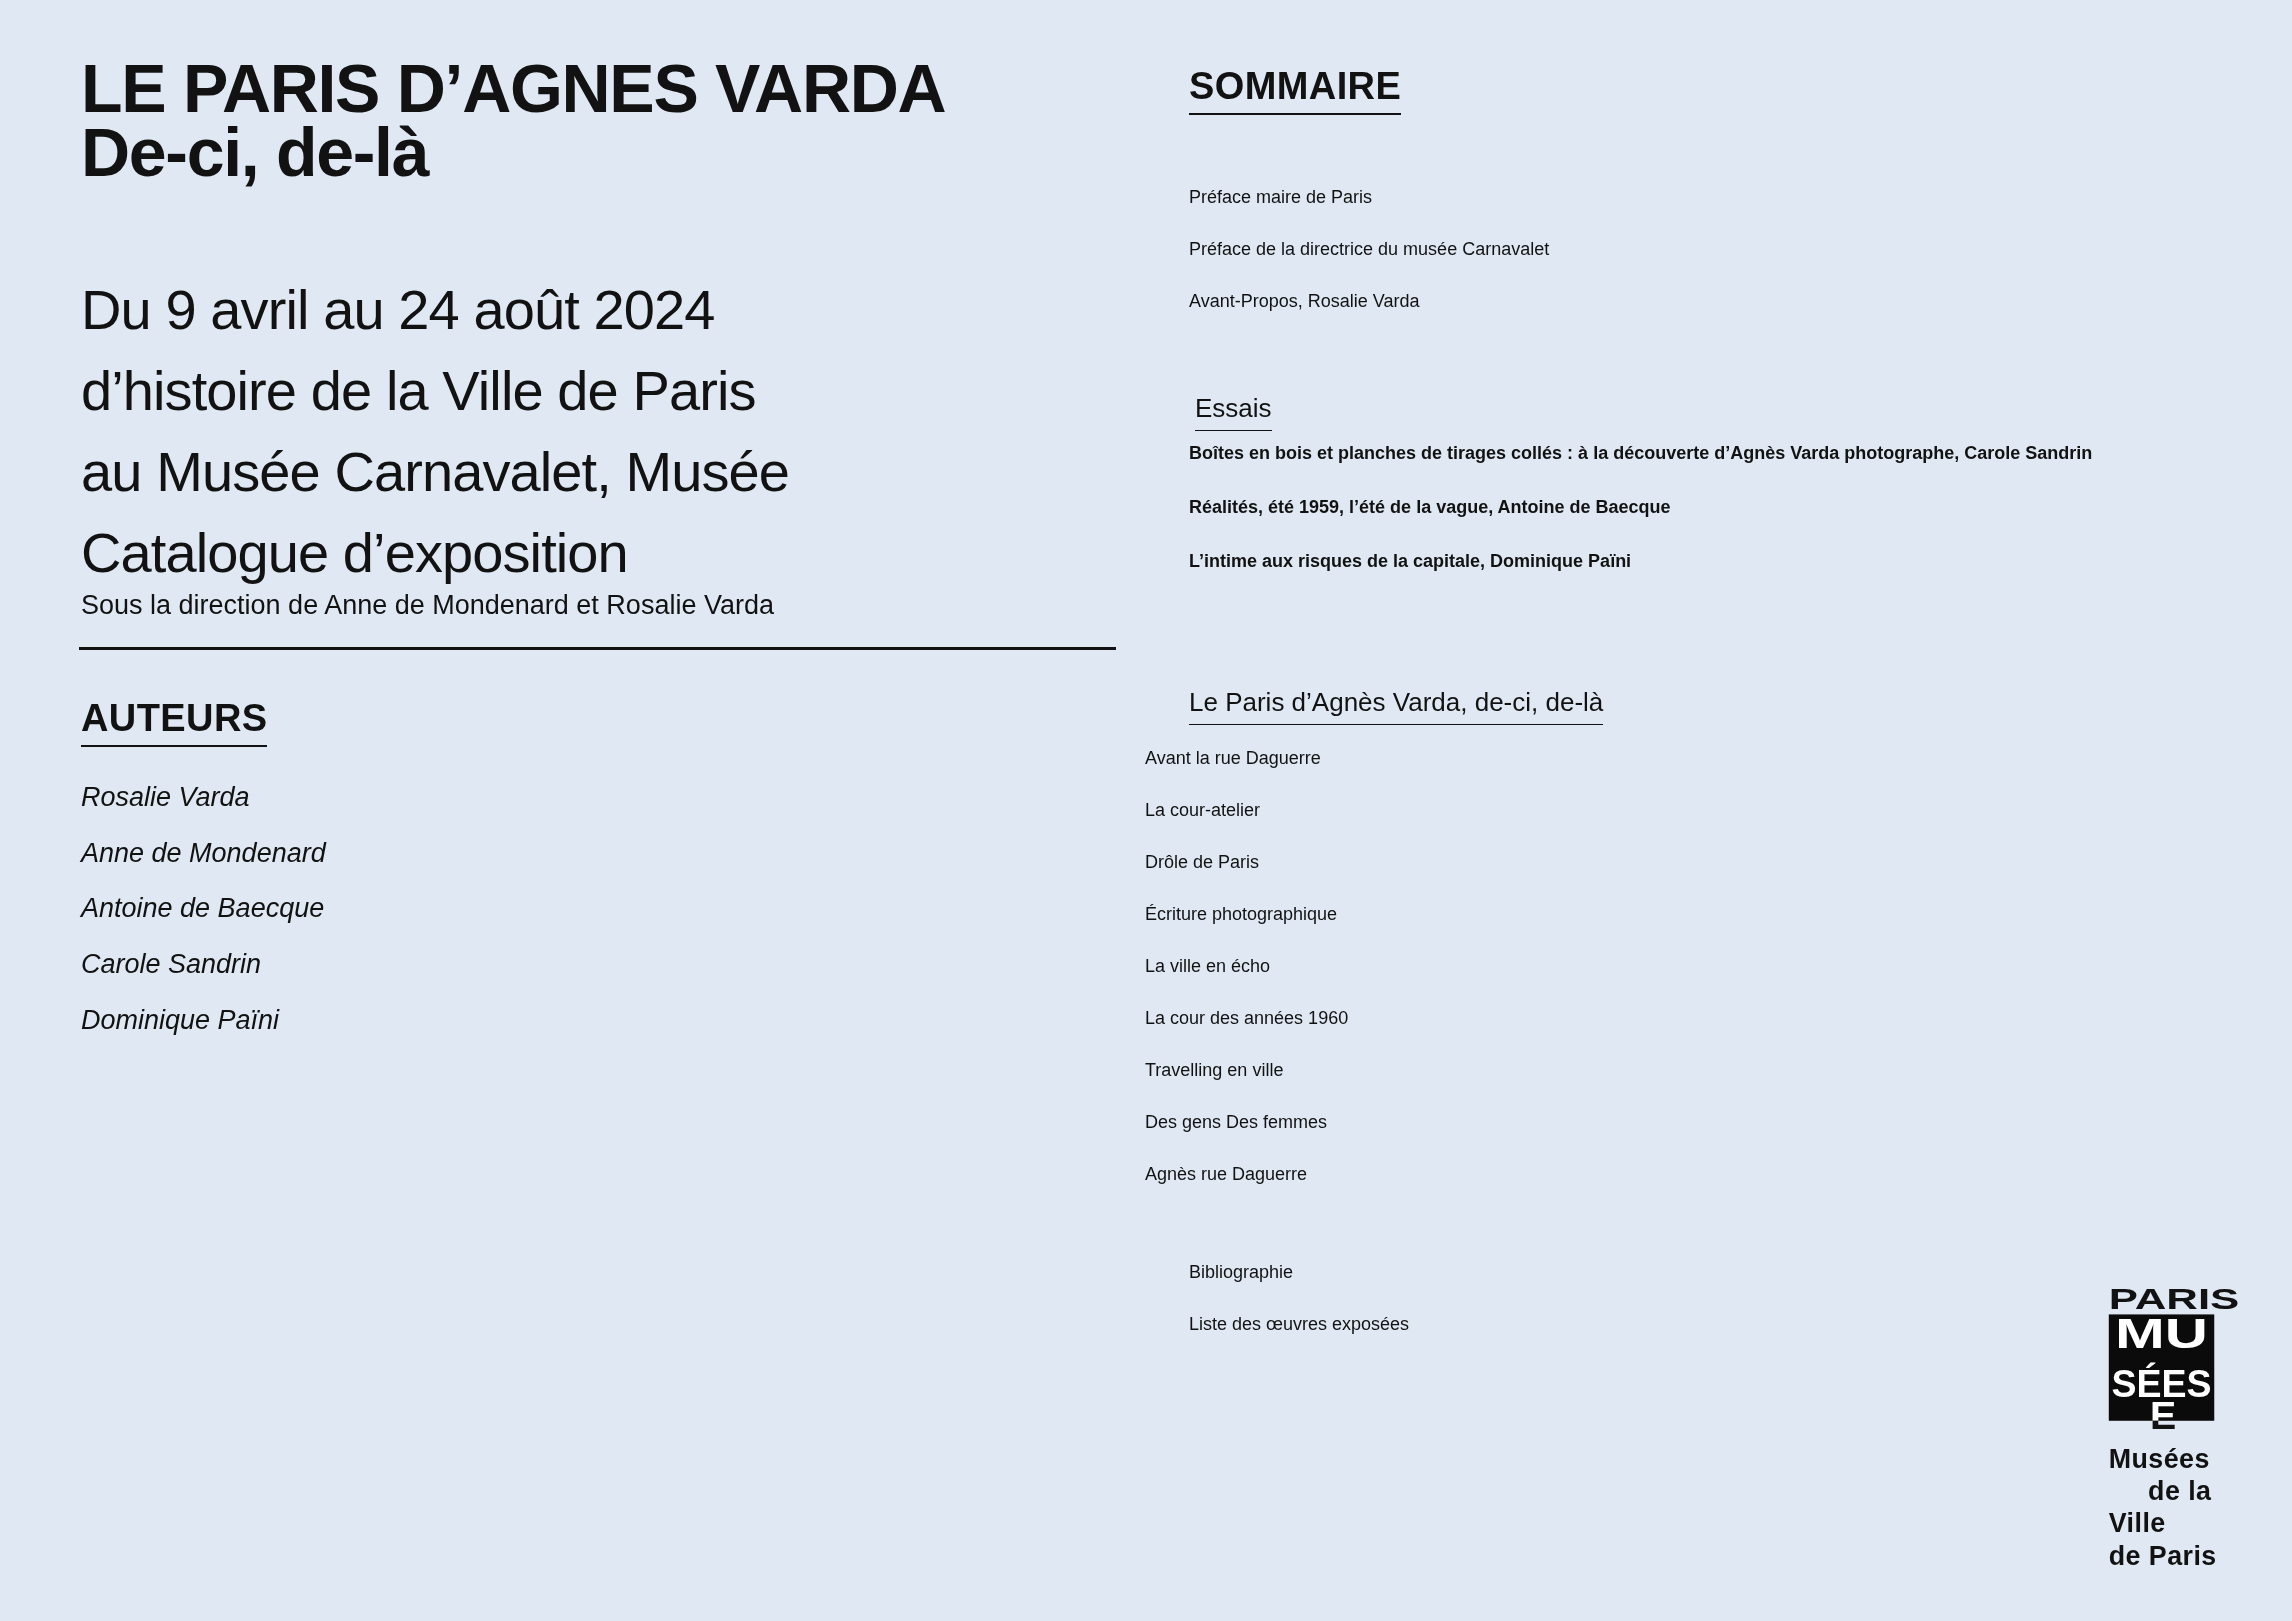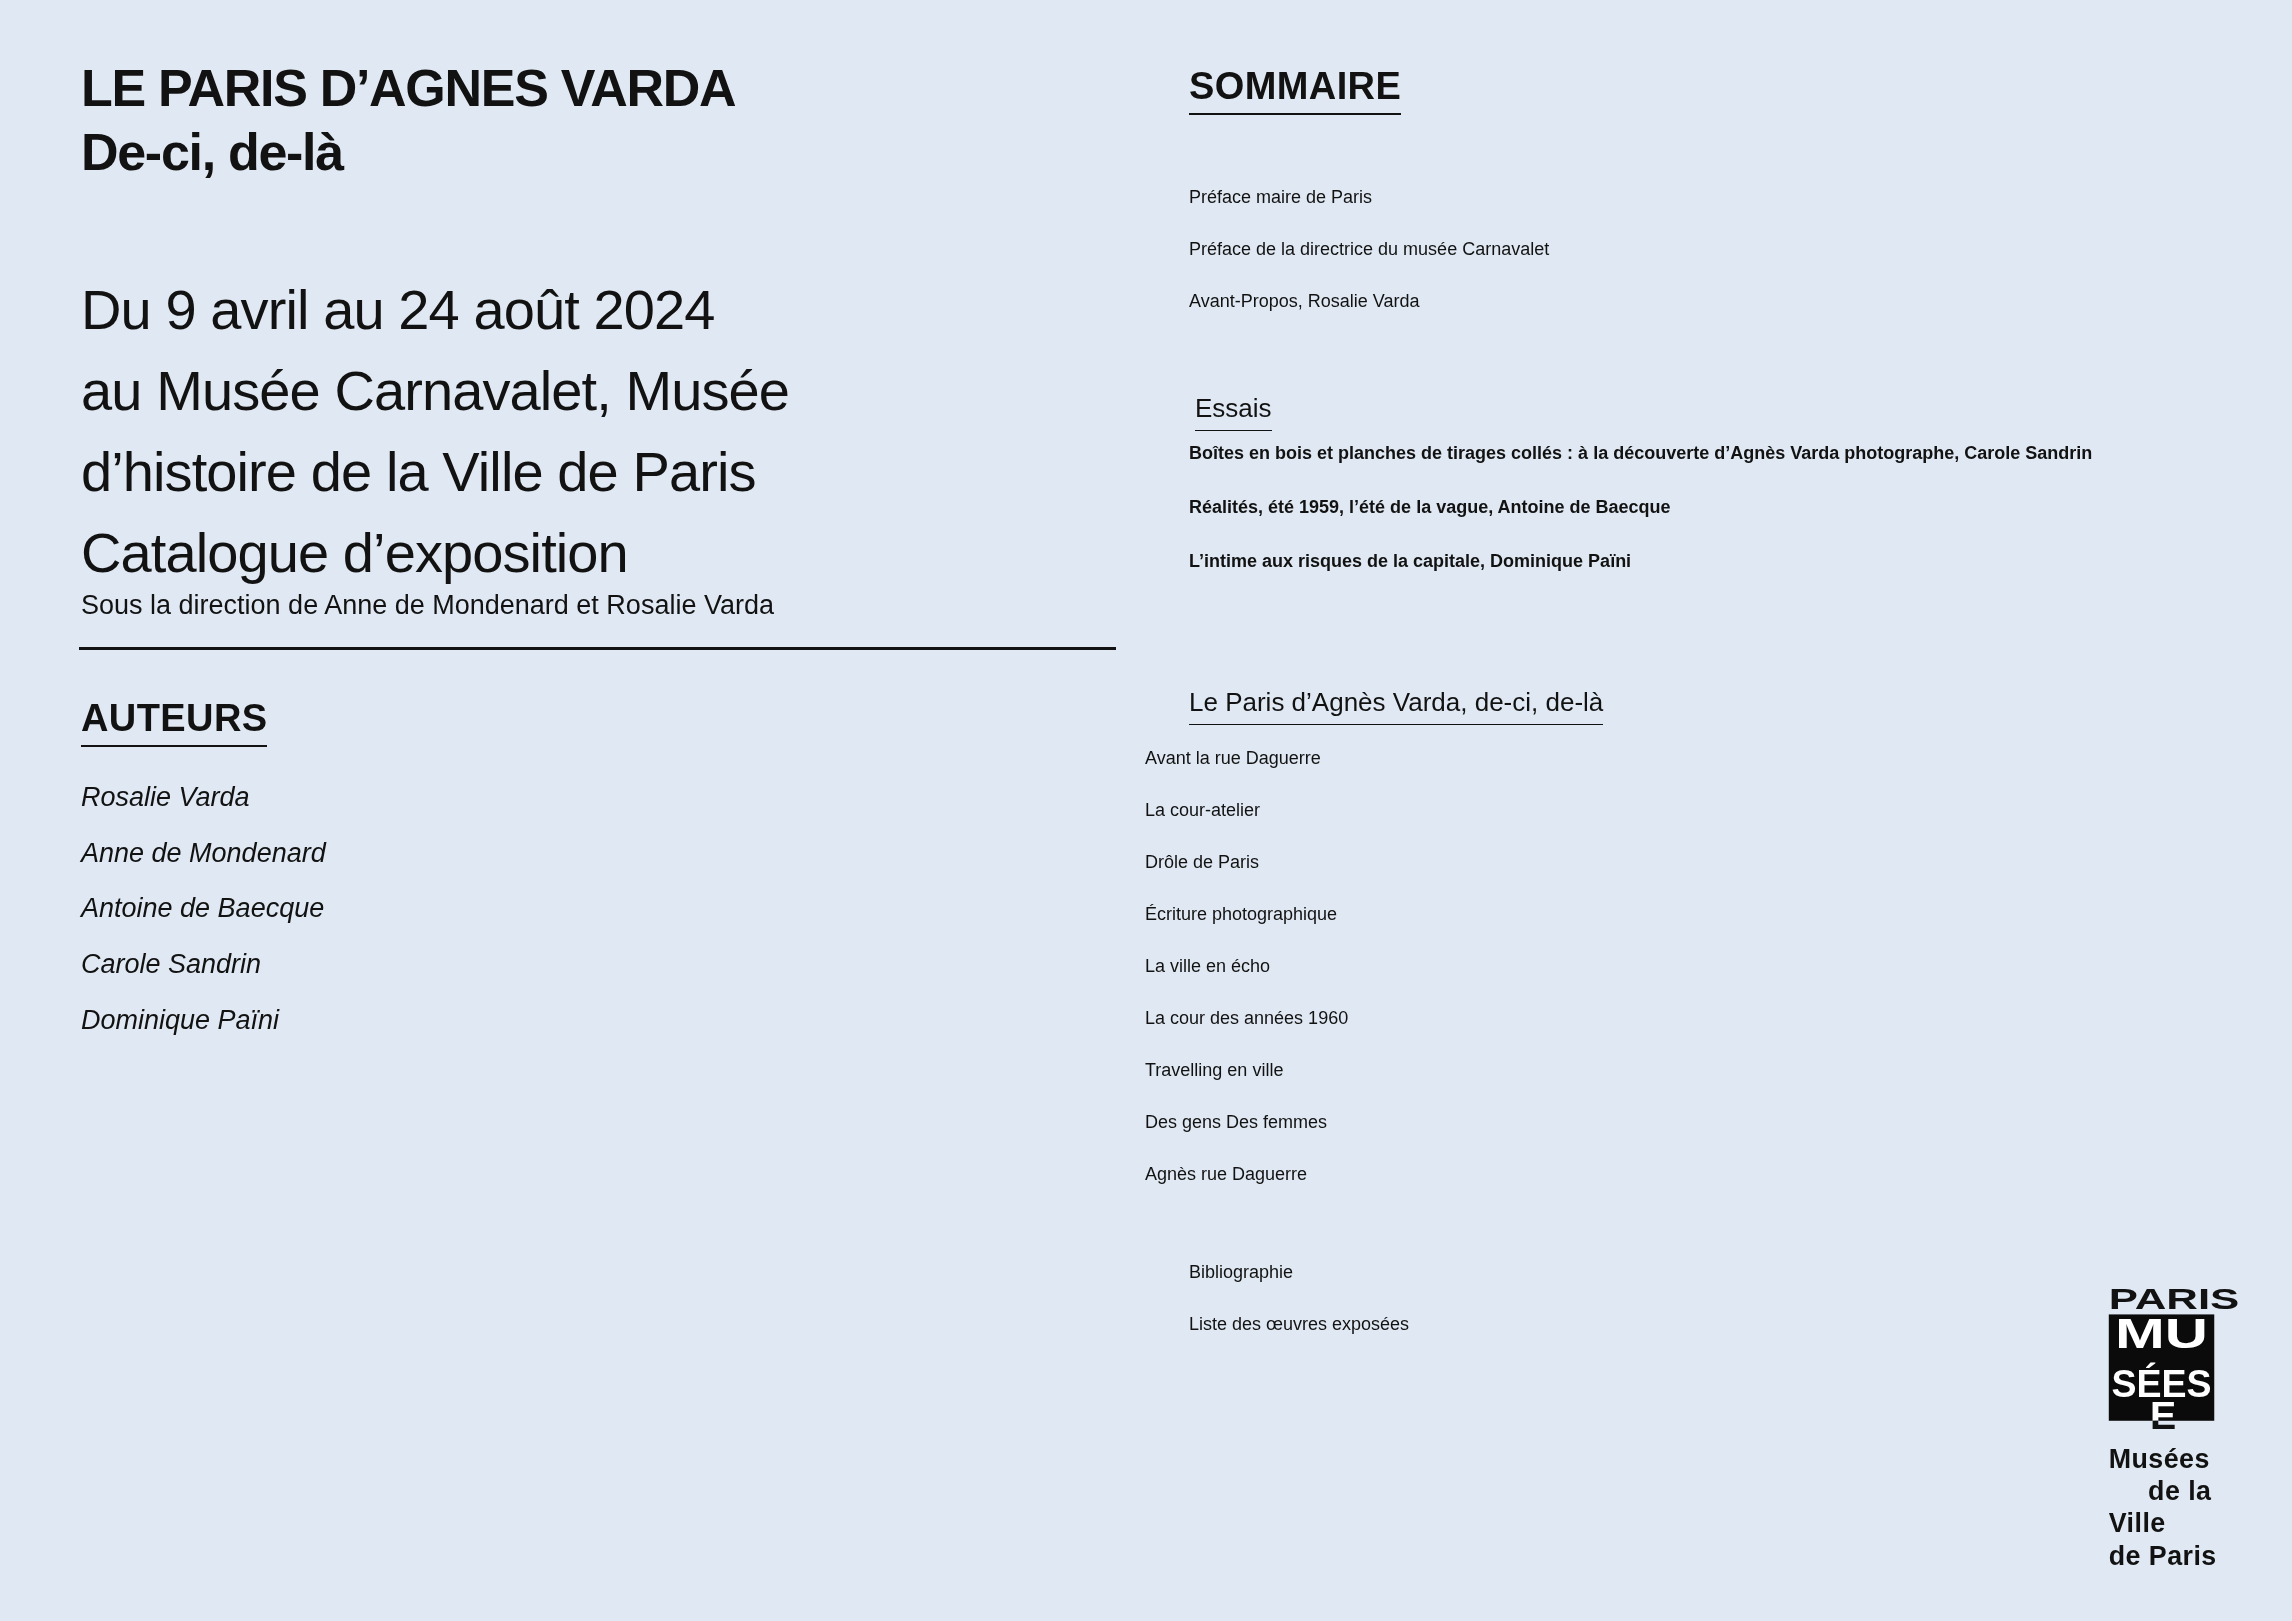--- a/index.html
+++ b/index.html
@@ -12,21 +12,21 @@
     background:var(--background);
     color:var(--ink);
     font-family:"Liberation Sans",sans-serif;
     overflow:hidden;
     position:relative;
     font-kerning:normal;
   }
   .abs{position:absolute;}
 
   
-  .title{left:81px;top:56px;font-weight:700;font-size:52px;line-height:64px;letter-spacing:-1.3px;}
+  .title{left:81px;top:56px;font-weight:700;font-size:68px;line-height:64px;letter-spacing:-1.3px;}
   .event{left:81px;top:269px;font-size:56px;line-height:81px;font-weight:400;letter-spacing:-0.9px;}
   .direction{left:81px;top:587px;font-size:27px;line-height:36px;}
   .rule{left:79px;top:647px;width:1037px;height:2.7px;background:var(--ink);}
   .auteurs-heading{left:81px;top:700px;}
   .heading-bold{
     display:inline-block;font-weight:700;font-size:38px;line-height:36px;
     border-bottom:2.7px solid var(--ink);padding-bottom:9px;letter-spacing:0.4px;
   }
   .authors{left:81px;top:779px;font-size:27px;font-style:italic;}
   .authors li{line-height:36px;margin:0 0 19.7px 0;}
@@ -55,22 +55,22 @@
 </head>
 <body>
 
 <div class="abs title">
   <div>LE PARIS D’AGNES VARDA</div>
   <div>De-ci, de-là</div>
 </div>
 
 <div class="abs event">
   <div>Du 9 avril au 24 août 2024</div>
+  <div>d’histoire de la Ville de Paris</div>
   <div>au Musée Carnavalet, Musée</div>
-  <div>d’histoire de la Ville de Paris</div>
   <div>Catalogue d’exposition</div>
 </div>
 
 <div class="abs direction">Sous la direction de Anne de Mondenard et Rosalie Varda</div>
 
 <div class="abs rule"></div>
 
 <div class="abs auteurs-heading">
   <span class="heading-bold">AUTEURS</span>
 </div>

